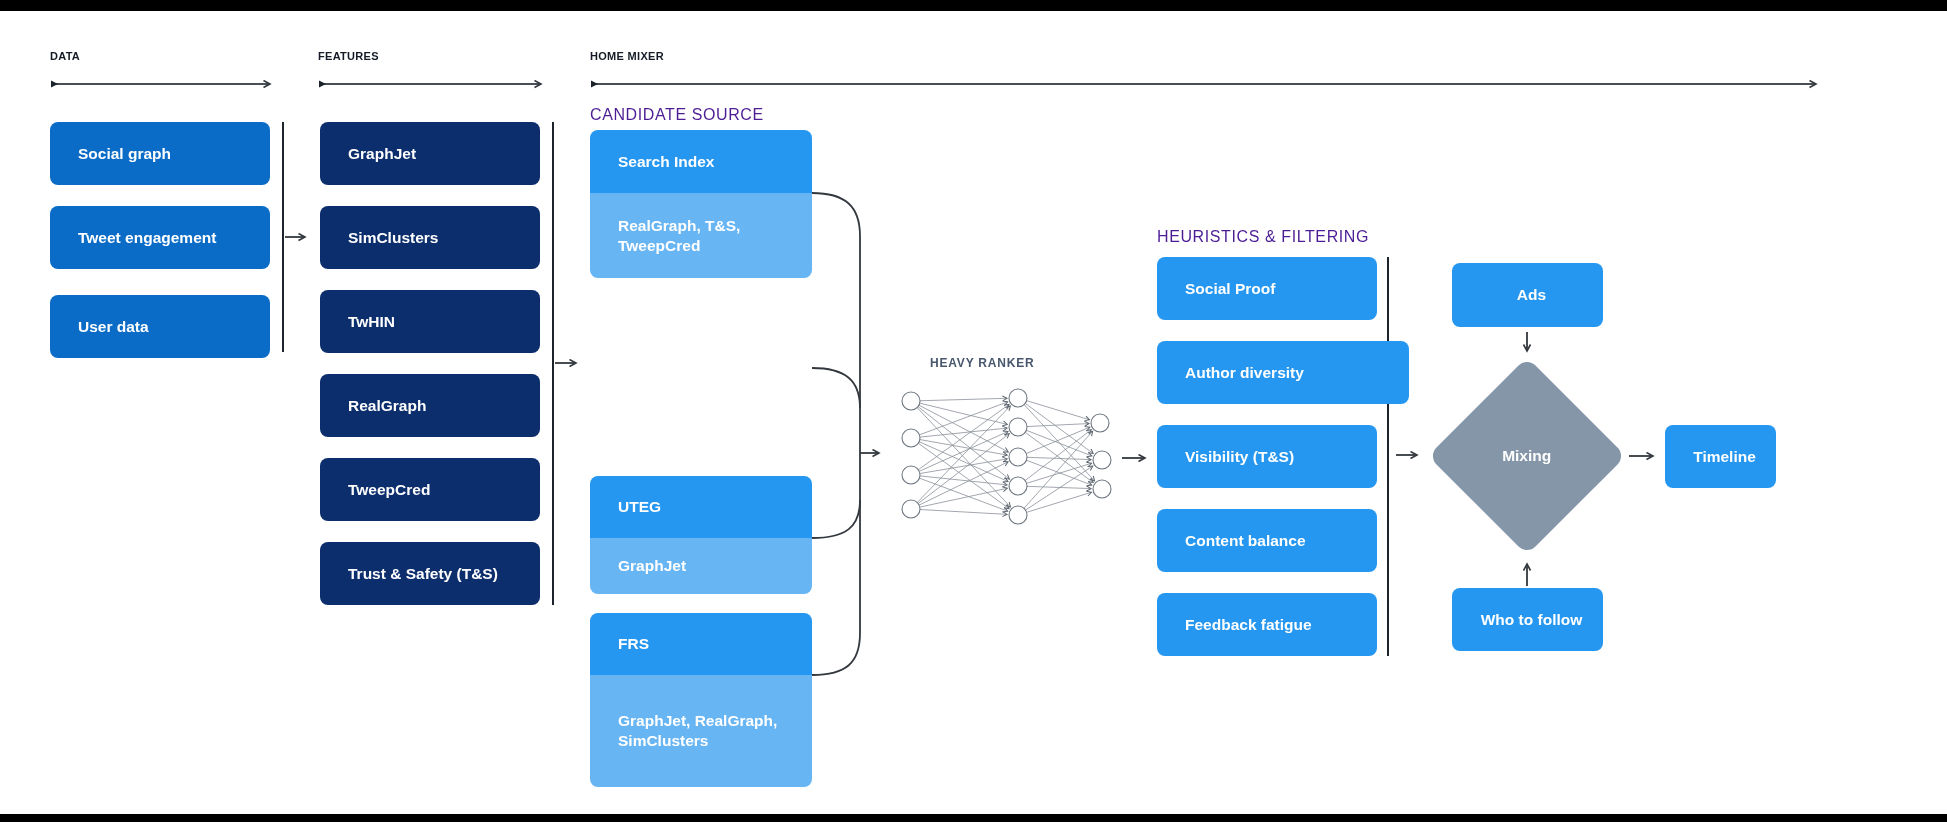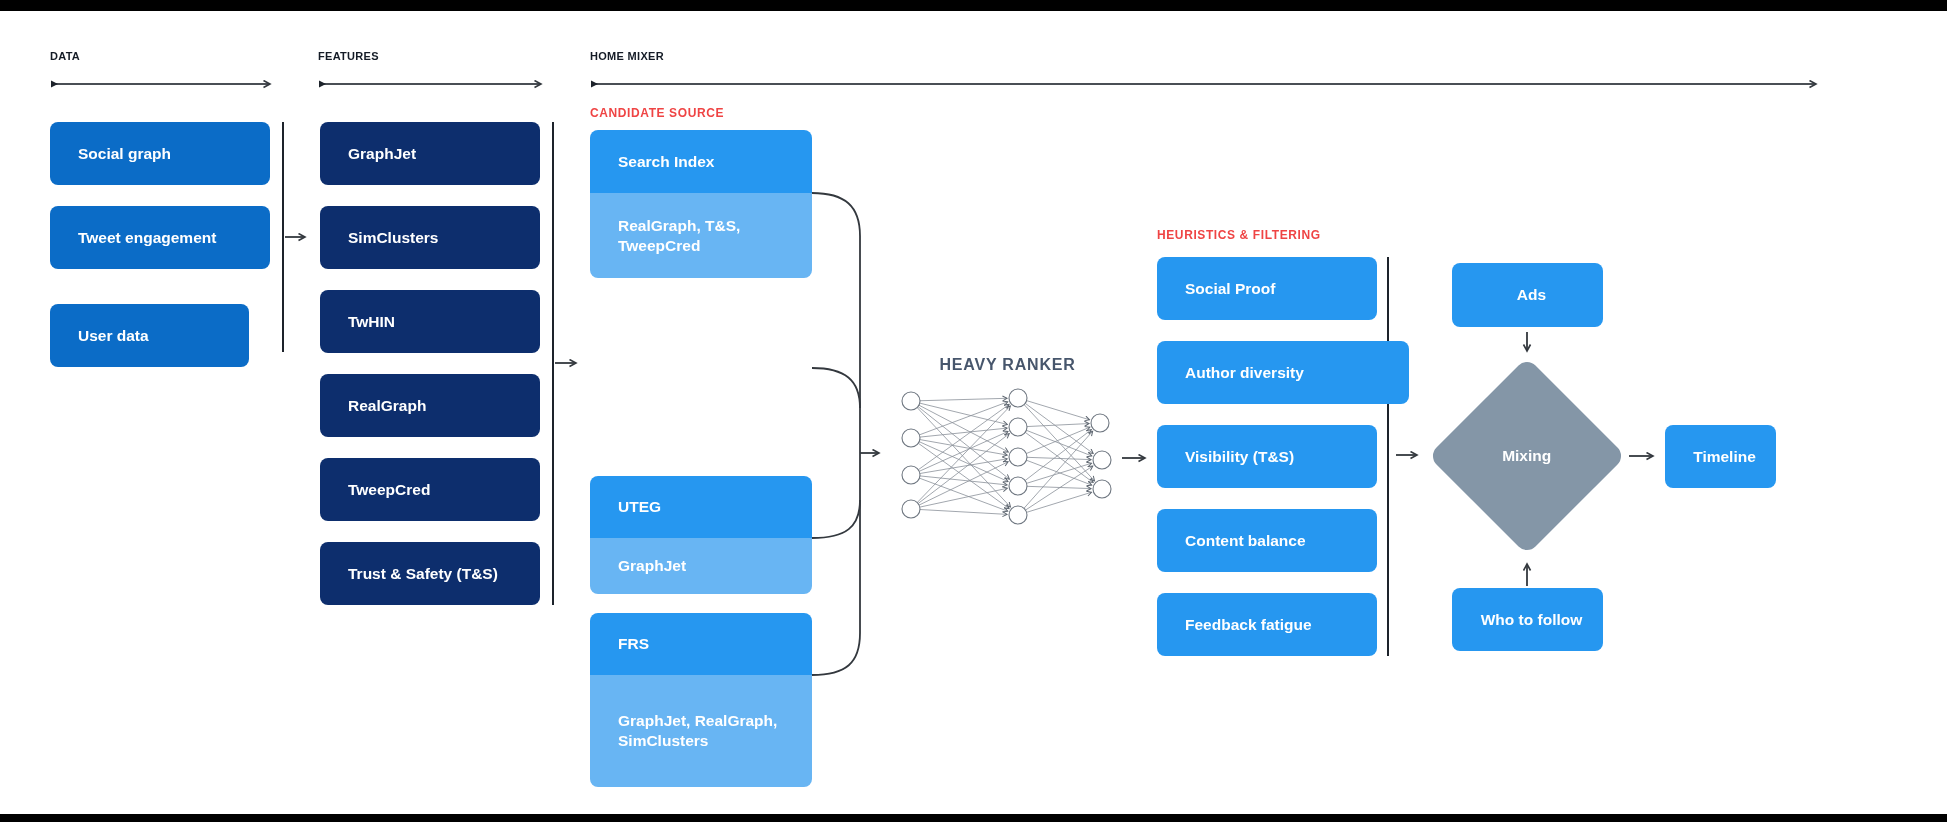--- a/index.html
+++ b/index.html
@@ -7,22 +7,22 @@
     position:relative;width:1947px;height:822px;overflow:hidden;background:#fff;
     font-family:"Liberation Sans",sans-serif;
     --c-data-box:#0b6cc7;--c-features-box:#0d2e6d;--c-cand-top:#2697f0;--c-cand-bottom:#68b5f3;
     --c-heur-box:#2697f0;--c-side-box:#2697f0;--c-diamond:#8496a7;
   }
   .bar{position:absolute;left:0;width:1947px;background:#000;}
   .bar.top{top:0;height:11px;}
   .bar.bottom{top:814px;height:8px;}
   svg.overlay{position:absolute;left:0;top:0;pointer-events:none;}
   .colhead{position:absolute;font-size:11px;font-weight:bold;color:#141b26;letter-spacing:.3px;}
-  .mutedhead{position:absolute;font-size:12px;font-weight:bold;color:#ef4444;letter-spacing:.6px;}
-  .rankerhead{position:absolute;font-size:16px;font-weight:bold;color:#47566c;letter-spacing:.8px;text-align:center;}
+  .mutedhead{position:absolute;font-size:16px;font-weight:normal;color:#4c1d95;letter-spacing:.6px;}
+  .rankerhead{position:absolute;font-size:12px;font-weight:bold;color:#47566c;letter-spacing:.8px;}
   .node{position:absolute;border-radius:8px;color:#fff;font-size:15.5px;font-weight:bold;
         display:flex;align-items:center;box-sizing:border-box;padding-left:28px;}
   .node.center{justify-content:center;padding-left:8px;text-align:center;}
   .data-box{background:var(--c-data-box);}
   .features-box{background:var(--c-features-box);}
   .heur-box{background:var(--c-heur-box);}
   .side-box{background:var(--c-side-box);}
   .cand{position:absolute;width:222px;}
   .cand .head{background:var(--c-cand-top);border-radius:8px 8px 0 0;color:#fff;font-size:15.5px;
               font-weight:bold;display:flex;align-items:center;box-sizing:border-box;padding-left:28px;}
@@ -136,21 +136,21 @@
 
   <div class="colhead" style="left:50px;top:50px;">DATA</div>
   <div class="colhead" style="left:318px;top:50px;">FEATURES</div>
   <div class="colhead" style="left:590px;top:50px;">HOME MIXER</div>
   <div class="mutedhead" style="left:590px;top:106px;">CANDIDATE SOURCE</div>
   <div class="rankerhead" style="left:930px;top:356px;width:155px;">HEAVY RANKER</div>
   <div class="mutedhead" style="left:1157px;top:228px;">HEURISTICS &amp; FILTERING</div>
 
   <div class="node data-box" style="left:50px;top:122px;width:220px;height:63px;">Social graph</div>
   <div class="node data-box" style="left:50px;top:206px;width:220px;height:63px;">Tweet engagement</div>
-  <div class="node data-box" style="left:50px;top:304px;width:199px;height:63px;text-align:center;">User data</div>
+  <div class="node data-box" style="left:50px;top:295px;width:220px;height:63px;text-align:center;">User data</div>
 
   <div class="node features-box" style="left:320px;top:122px;width:220px;height:63px;">GraphJet</div>
   <div class="node features-box" style="left:320px;top:206px;width:220px;height:63px;">SimClusters</div>
   <div class="node features-box" style="left:320px;top:290px;width:220px;height:63px;">TwHIN</div>
   <div class="node features-box" style="left:320px;top:374px;width:220px;height:63px;">RealGraph</div>
   <div class="node features-box" style="left:320px;top:458px;width:220px;height:63px;">TweepCred</div>
   <div class="node features-box" style="left:320px;top:542px;width:220px;height:63px;">Trust &amp; Safety (T&amp;S)</div>
 
   <div class="cand" style="left:590px;top:130px;">
     <div class="head" style="height:63px;">Search Index</div>

